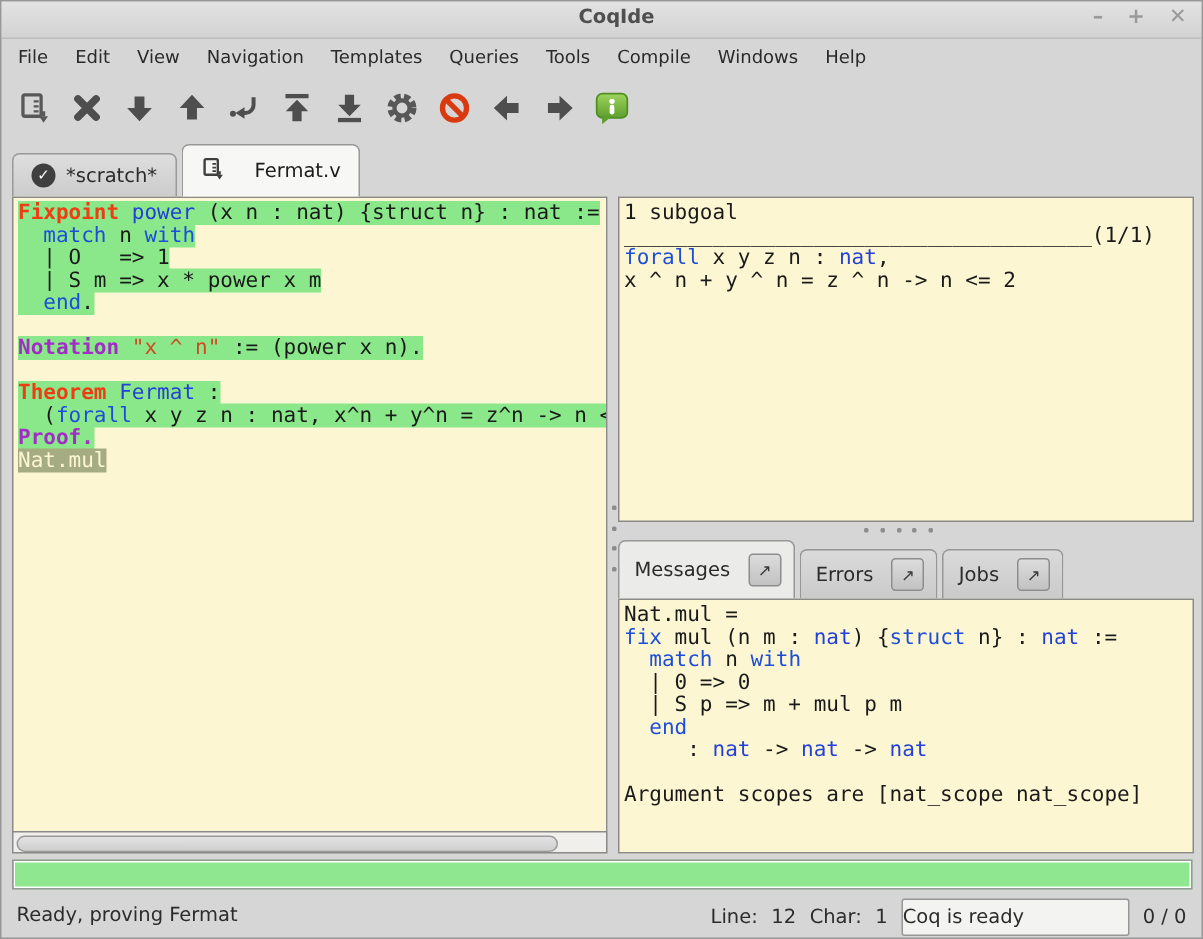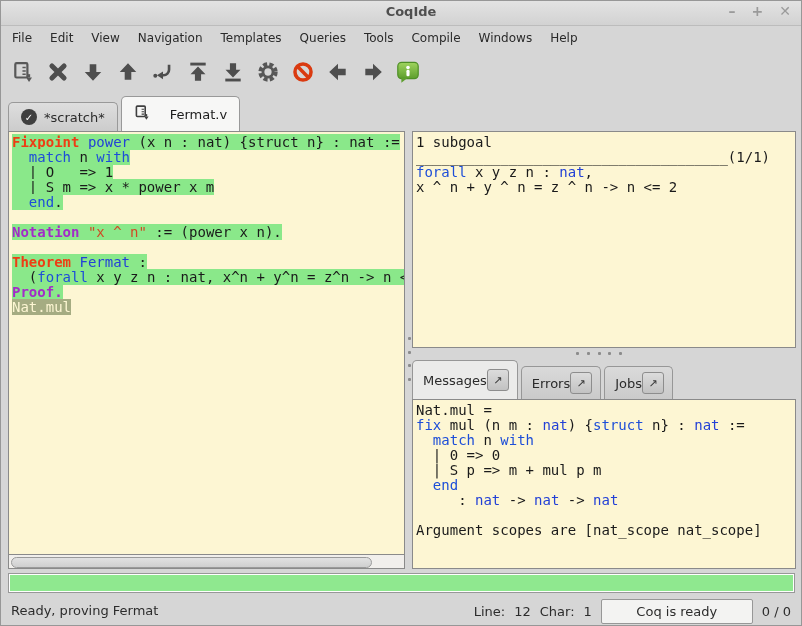--- a/index.html
+++ b/index.html
@@ -39,29 +39,29 @@
   .hl-sel .tk-d{color:#fdf6d3;}
   
   .hscroll{position:absolute;left:7px;top:553px;width:397px;height:15px;background:#f1efec;border:1px solid #8a8a8a;box-sizing:border-box;z-index:2;}
   .hthumb{position:absolute;left:2px;top:2px;height:9px;width:91%;background:linear-gradient(#e2e2e2,#cfcfcf);border:1px solid #9a9a9a;border-radius:6px;}
   
   .vhandle{position:absolute;left:405px;top:336px;width:6px;height:44px;display:flex;flex-direction:column;align-items:center;justify-content:space-between;}
   .vhandle i,.hhandle i{width:3px;height:3px;background:#8c8c8c;border-radius:1px;display:block;}
   .hhandle{position:absolute;left:575px;top:350px;width:46px;height:5px;display:flex;align-items:center;justify-content:space-between;}
   
   .msgtabs{position:absolute;left:411px;top:360px;width:384px;height:38px;display:flex;align-items:flex-end;gap:3px;}
-  .mtab{display:flex;align-items:center;gap:0;padding:0 8px 0 10px;height:32px;background:linear-gradient(#dadada,#cacaca);border:1px solid #979797;border-bottom:none;border-radius:5px 5px 0 0;font-size:13px;color:#2b2b2b;}
+  .mtab{display:flex;align-items:center;gap:12px;padding:0 8px 0 10px;height:32px;background:linear-gradient(#dadada,#cacaca);border:1px solid #979797;border-bottom:none;border-radius:5px 5px 0 0;font-size:13px;color:#2b2b2b;}
   .mtab.active{height:38px;background:#ebebea;}
   .detach{width:20px;height:20px;border:1px solid #8d8d8d;border-radius:3px;background:linear-gradient(#dcdcdc,#c2c2c2);font-size:11px;color:#3a3a3a;display:flex;align-items:center;justify-content:center;}
   
   .progress{position:absolute;left:7px;top:572px;width:787px;height:20px;background:#8fe88f;border:1px solid #989898;box-shadow:inset 0 0 0 1px #ffffff;box-sizing:border-box;}
   .statusbar{position:absolute;left:0;top:594px;right:0;height:32px;font-size:13px;color:#2c2c2c;}
   .status-left{position:absolute;left:10px;top:8px;}
   .status-right{position:absolute;right:10px;top:4px;display:flex;align-items:center;gap:9px;}
-  .coqstate{width:150px;height:23px;background:#f3f3f2;border:1px solid #979797;border-radius:2px;display:flex;align-items:center;justify-content:center;font-size:13px;color:#2c2c2c;}
+  .coqstate{width:150px;height:23px;background:#f3f3f2;border:1px solid #979797;border-radius:2px;display:flex;align-items:center;font-size:13px;color:#2c2c2c;}
 </style>
 </head>
 <body>
 
 <div class="window">
 
   <div class="titlebar">
     <div class="title">CoqIde</div>
     <div class="winbtns">
       <span>–</span>

